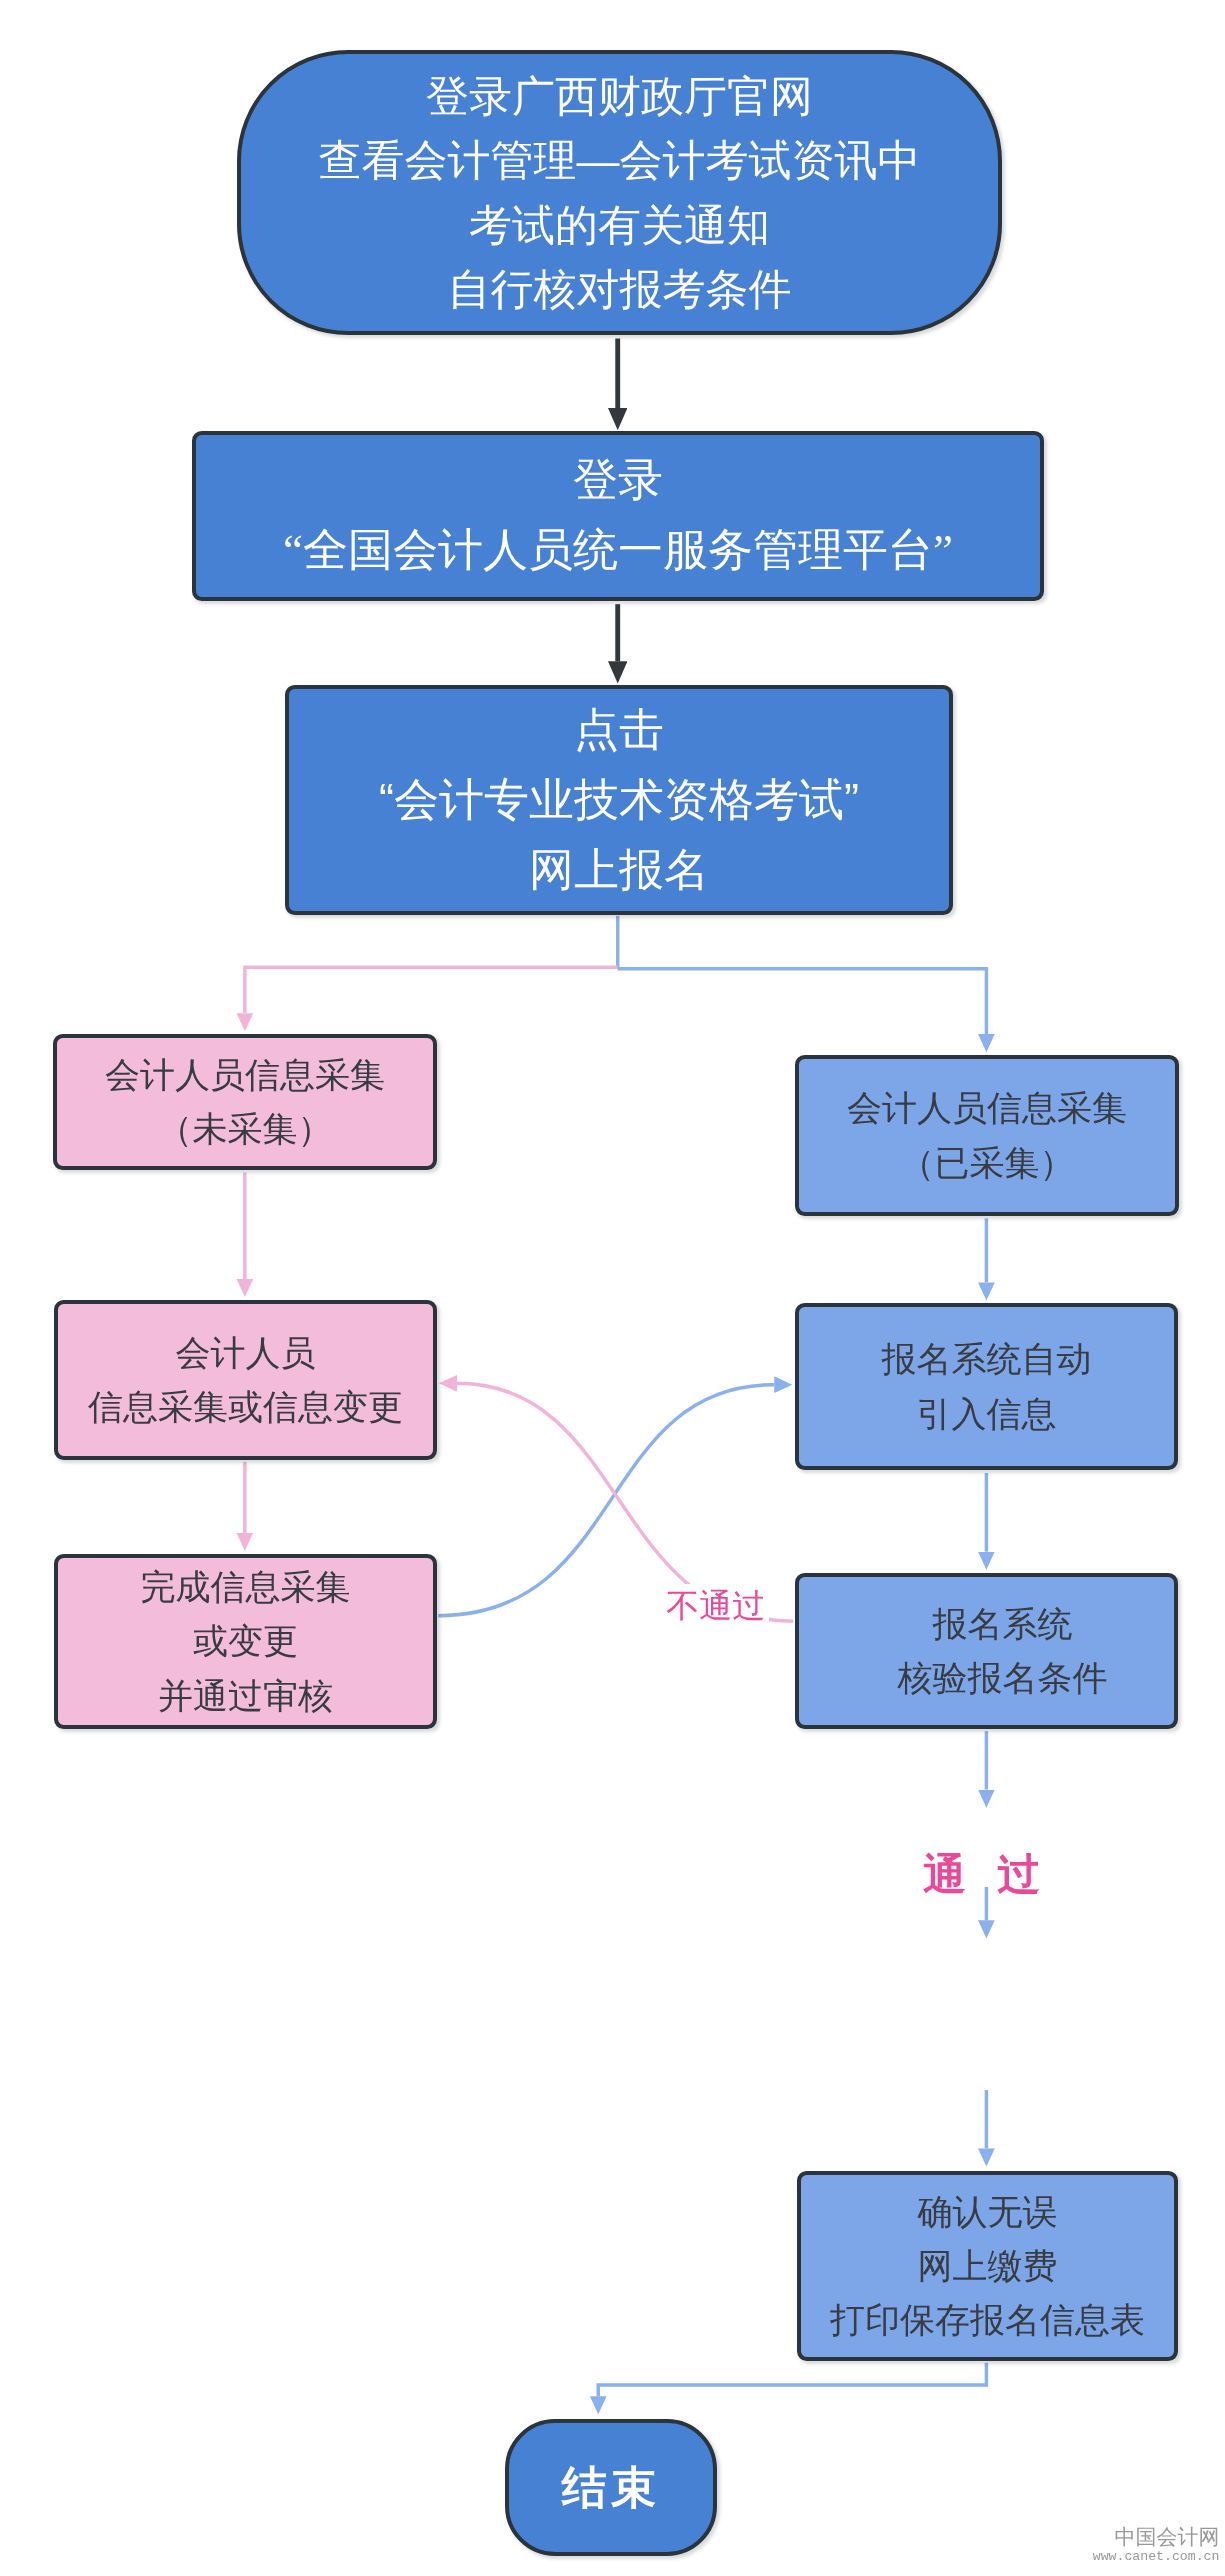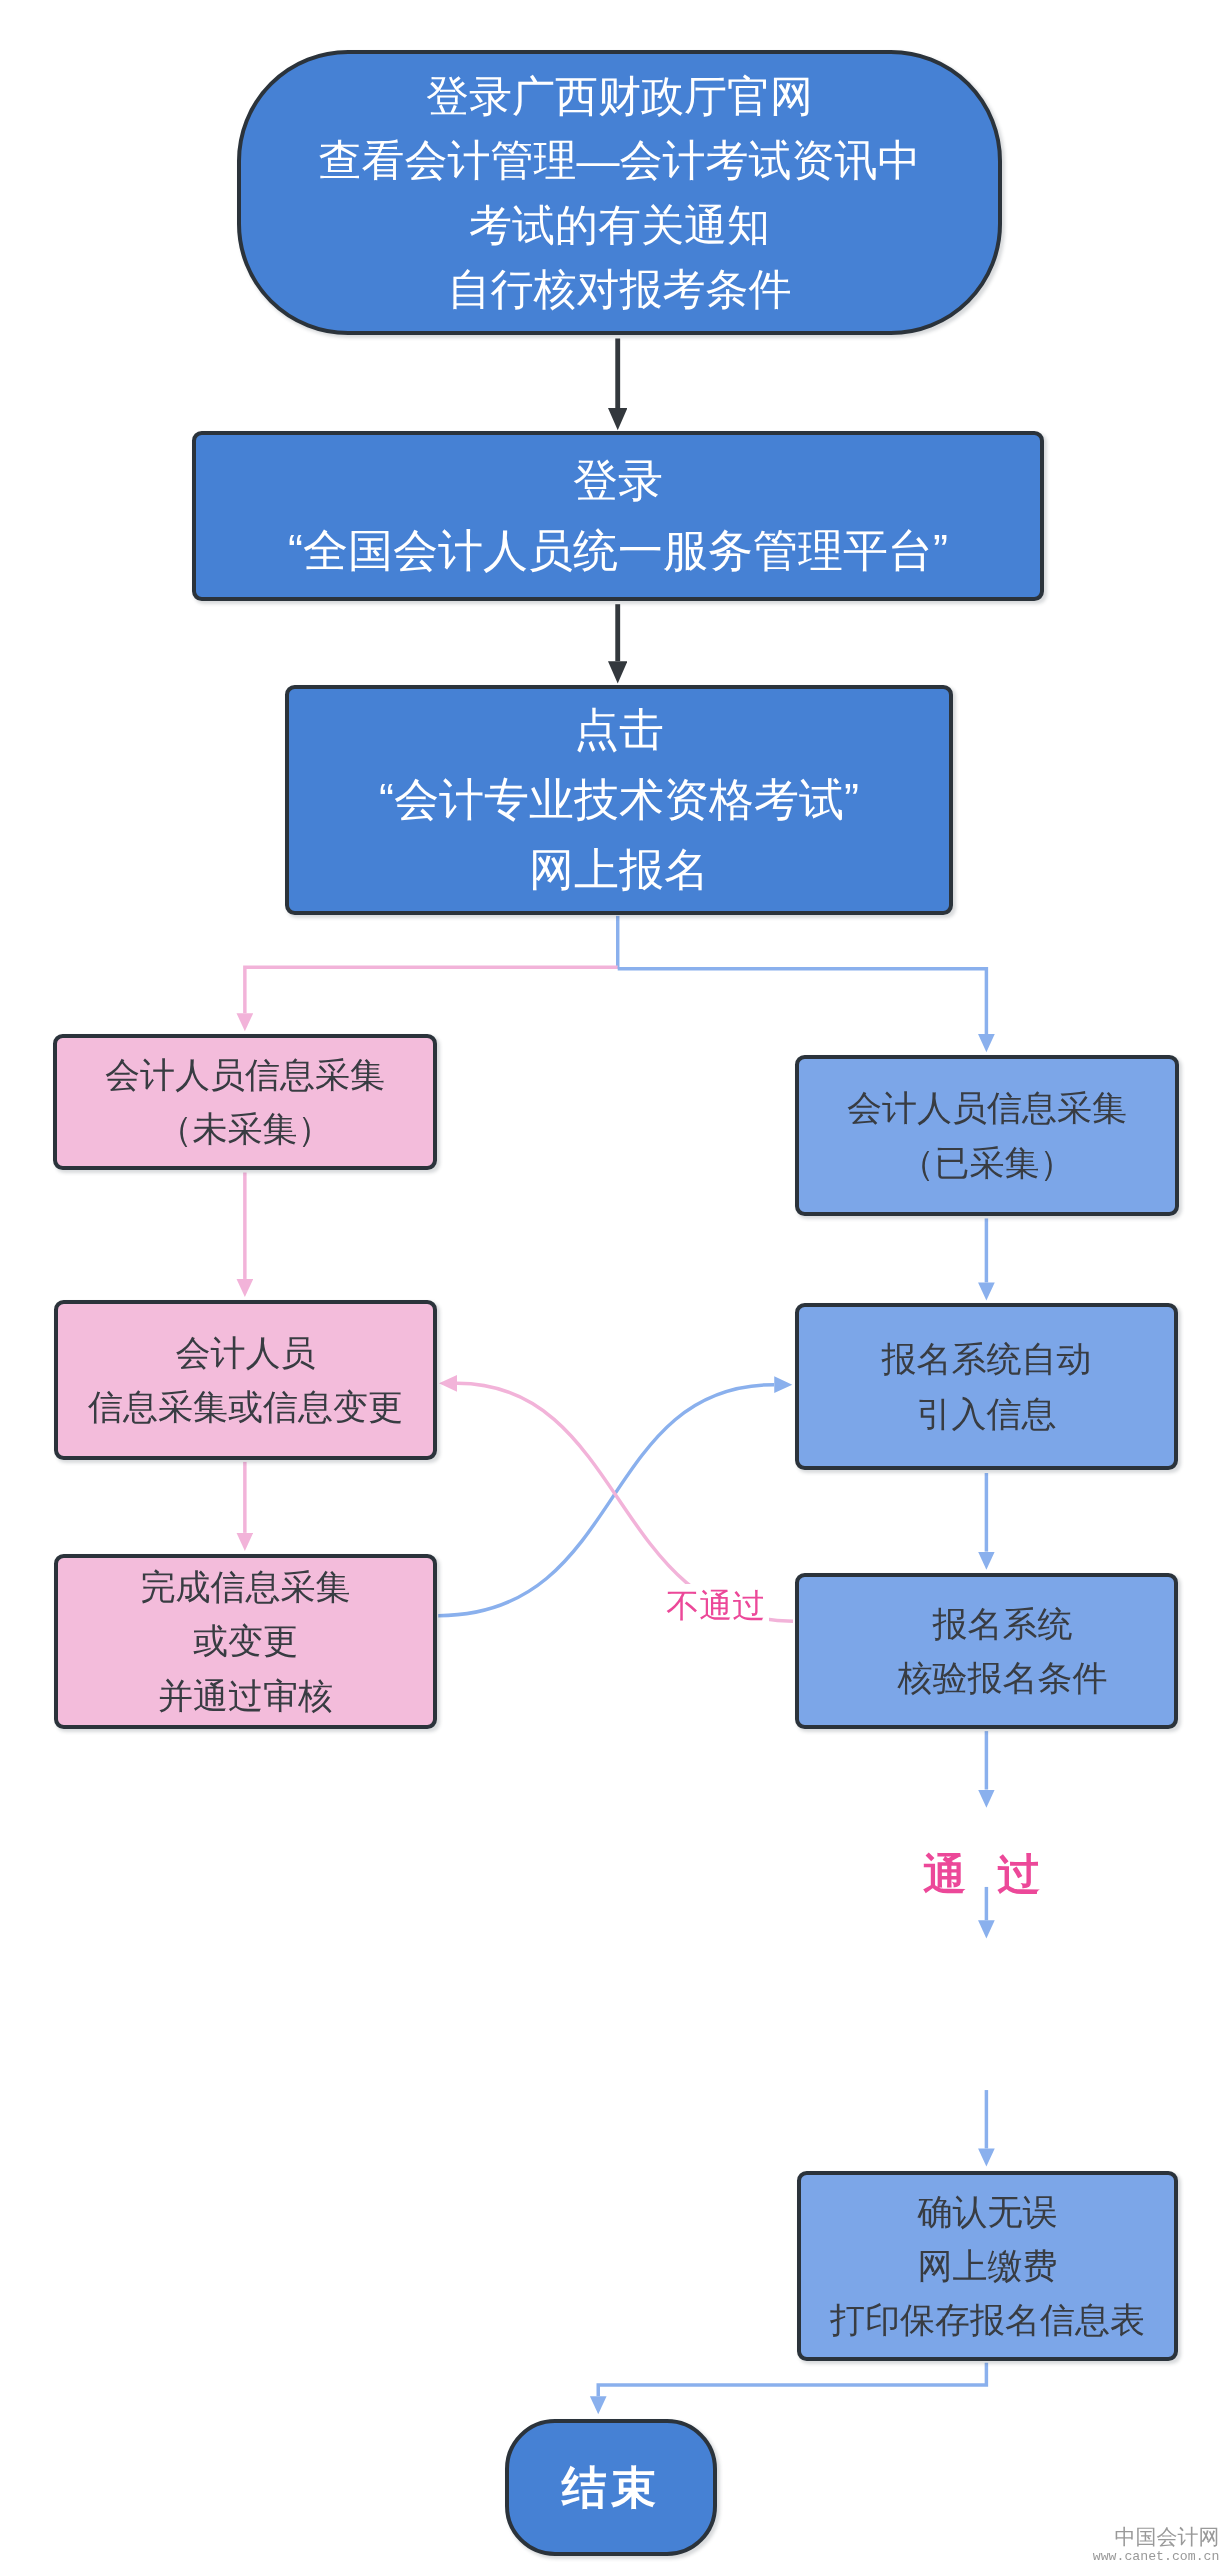--- a/index.html
+++ b/index.html
@@ -68,21 +68,21 @@
     <path d="M1418,3396 V3428 H860 V3444" stroke="#8AB0ED" stroke-width="5" fill="none" marker-end="url(#headBlue)"></path>
   </svg>
 
   <div class="node blue-fill r-big f-top" style="left:237px;top:50px;width:765px;height:285px;">
     <div class="node-text">登录广西财政厅官网
 查看会计管理—会计考试资讯中
 考试的有关通知
 自行核对报考条件</div>
   </div>
 
-  <div class="node blue-fill r-box f-mid" style="left:192px;top:431px;width:852px;height:170px;">
+  <div class="node blue-fill r-box f-mid" style="left:192px;top:431px;width:852px;height:170px;font-family:Liberation Serif, serif;">
     <div class="node-text">登录
 “全国会计人员统一服务管理平台”</div>
   </div>
 
   <div class="node blue-fill r-box f-mid" style="left:285px;top:685px;width:668px;height:230px;">
     <div class="node-text">点击
 “会计专业技术资格考试”
 网上报名</div>
   </div>
 

